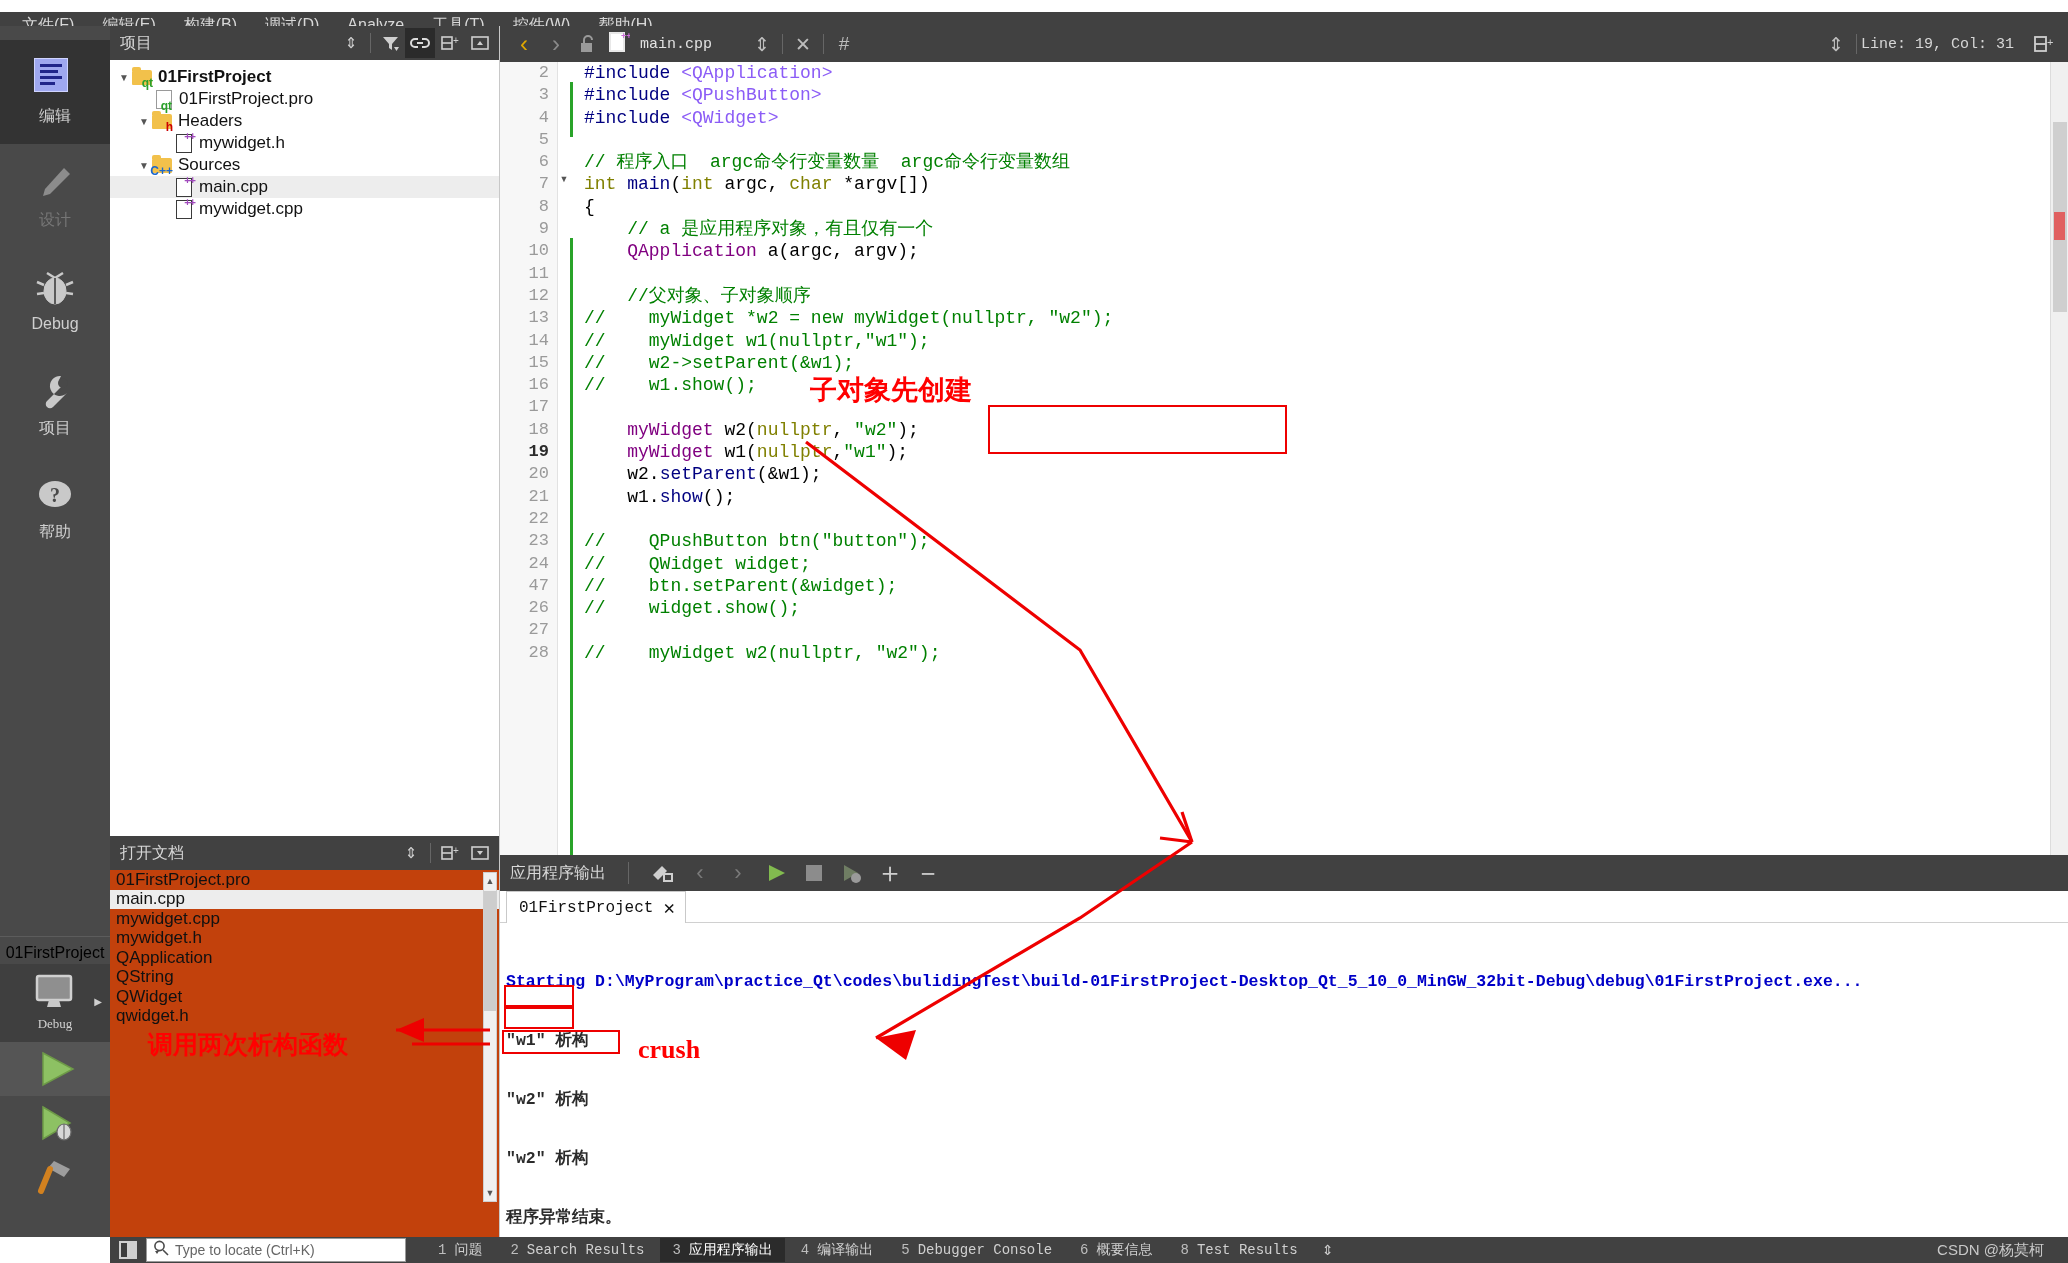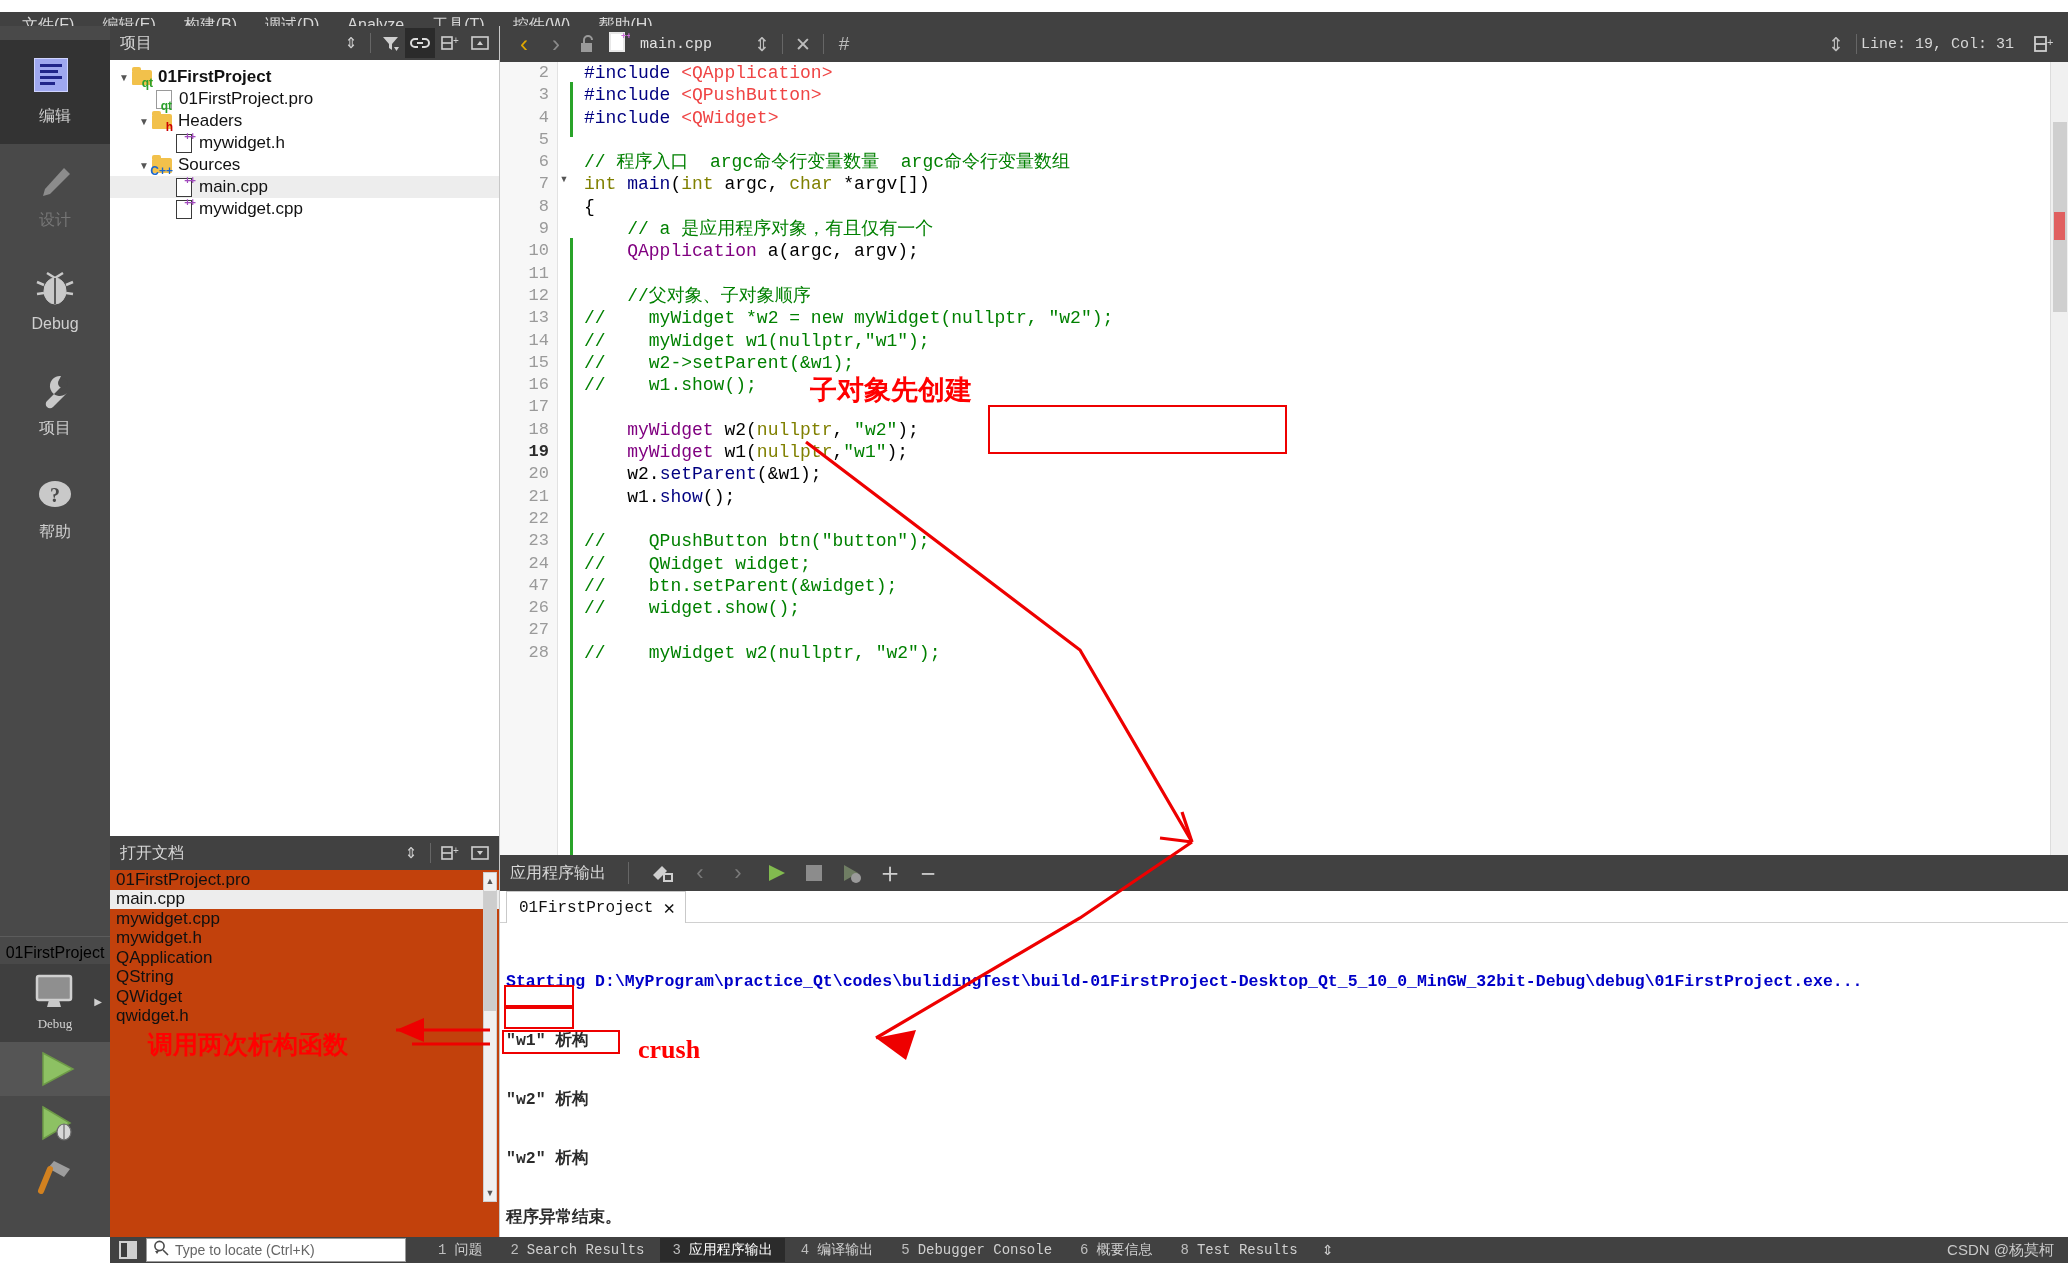--- a/index.html
+++ b/index.html
@@ -91,21 +91,21 @@
   #codearea { position:absolute; left:70px; top:0; width:1498px; height:793px;
     font-family:"Liberation Mono", monospace; font-size:18px; white-space:pre; }
   .cline { height:22.3px; line-height:22.3px; padding-left:14px; }
   .kw { color:#808000; }
   .pre { color:#000080; }
   .str { color:#008000; }
   .cmt { color:#008000; }
   .typ { color:#800080; }
   .fn  { color:#000080; }
   .pln { color:#000000; }
-  .hdr { color:#ef4444; }
+  .hdr { color:#8b5cf6; }
 
   .greenbar { position:absolute; left:70px; width:3px; background:#29a329; }
   .foldmark { position:absolute; left:58px; width:12px; text-align:center; color:#555; font-size:9px; }
 
   .redbox { position:absolute; border:2px solid #ee0000; pointer-events:none; }
   .annot-red { position:absolute; color:#ff0000; font-family:"Liberation Serif", serif;
     font-weight:bold; }
 
   #escroll { position:absolute; right:0; top:0; width:18px; height:793px; background:#f0f0f0;
     border-left:1px solid #dcdcdc; }
@@ -133,21 +133,21 @@
   #statusbar { position:absolute; left:110px; top:1237px; width:1958px; height:26px;
     background:#414141; display:flex; align-items:center; }
   #sb-sq { width:36px; height:26px; display:flex; align-items:center; justify-content:center; }
   #locator { width:260px; height:24px; background:#fff; border:1px solid #9a9a9a; display:flex;
     align-items:center; padding:0 6px; gap:6px; margin-right:20px;}
   #locator .ph { color:#666; font-size:14px; }
   .sbtab { display:flex; align-items:center; gap:8px; padding:3px 12px; margin-right:4px;
     color:#d0d0d0; font-size:14px; font-family:"Liberation Mono", monospace; }
   .sbtab.active { background:#2b2b2b; color:#ffffff; }
   .sbtab .n { color:#bdbdbd; }
-  #watermark { margin-left:auto; color:#c8c8c8; font-size:15px; padding-right:14px; }
+  #watermark { margin-left:auto; color:#c8c8c8; font-size:15px; padding-right:24px; }
 
   
   #annolayer { position:absolute; left:0; top:0; width:2068px; height:1263px; pointer-events:none; }
 </style>
 </head>
 <body>
 
 <div id="menubar">
     <div class="menu-item">文件(<u>F</u>)</div>
     <div class="menu-item">编辑(<u>E</u>)</div>

